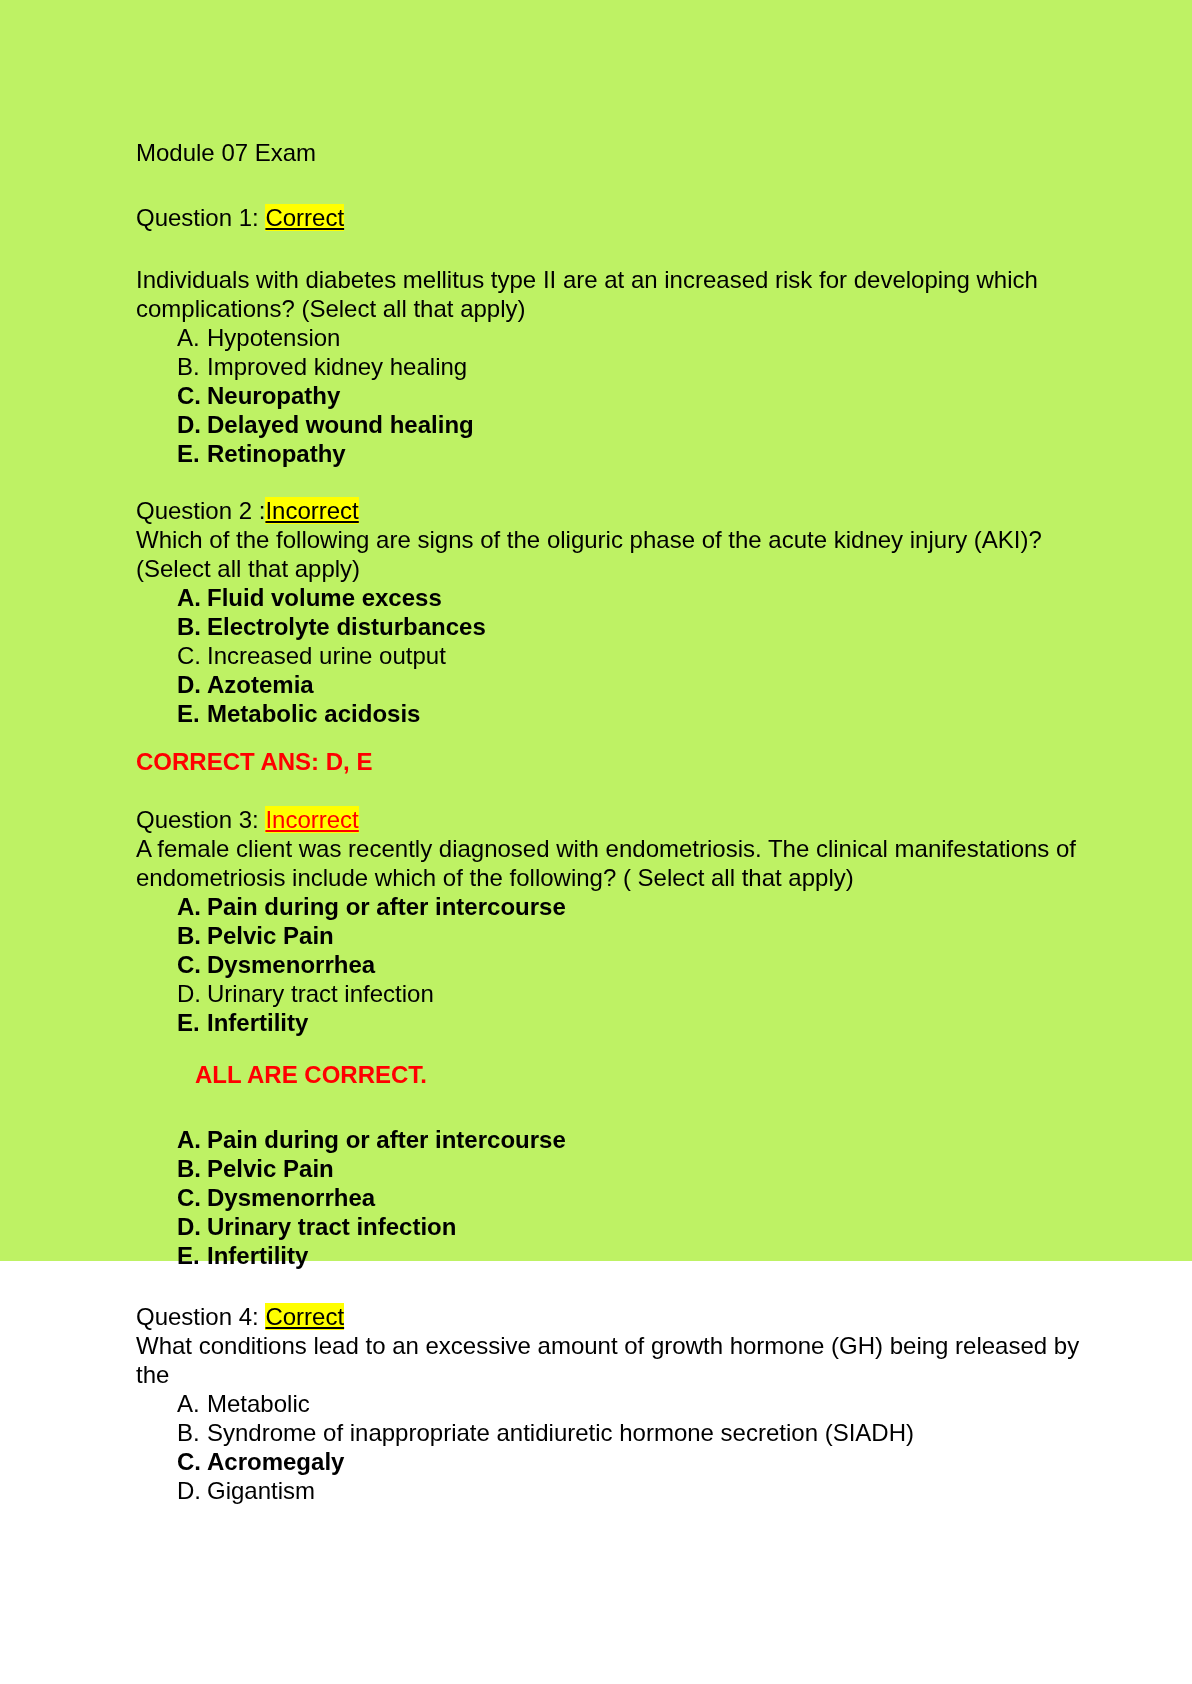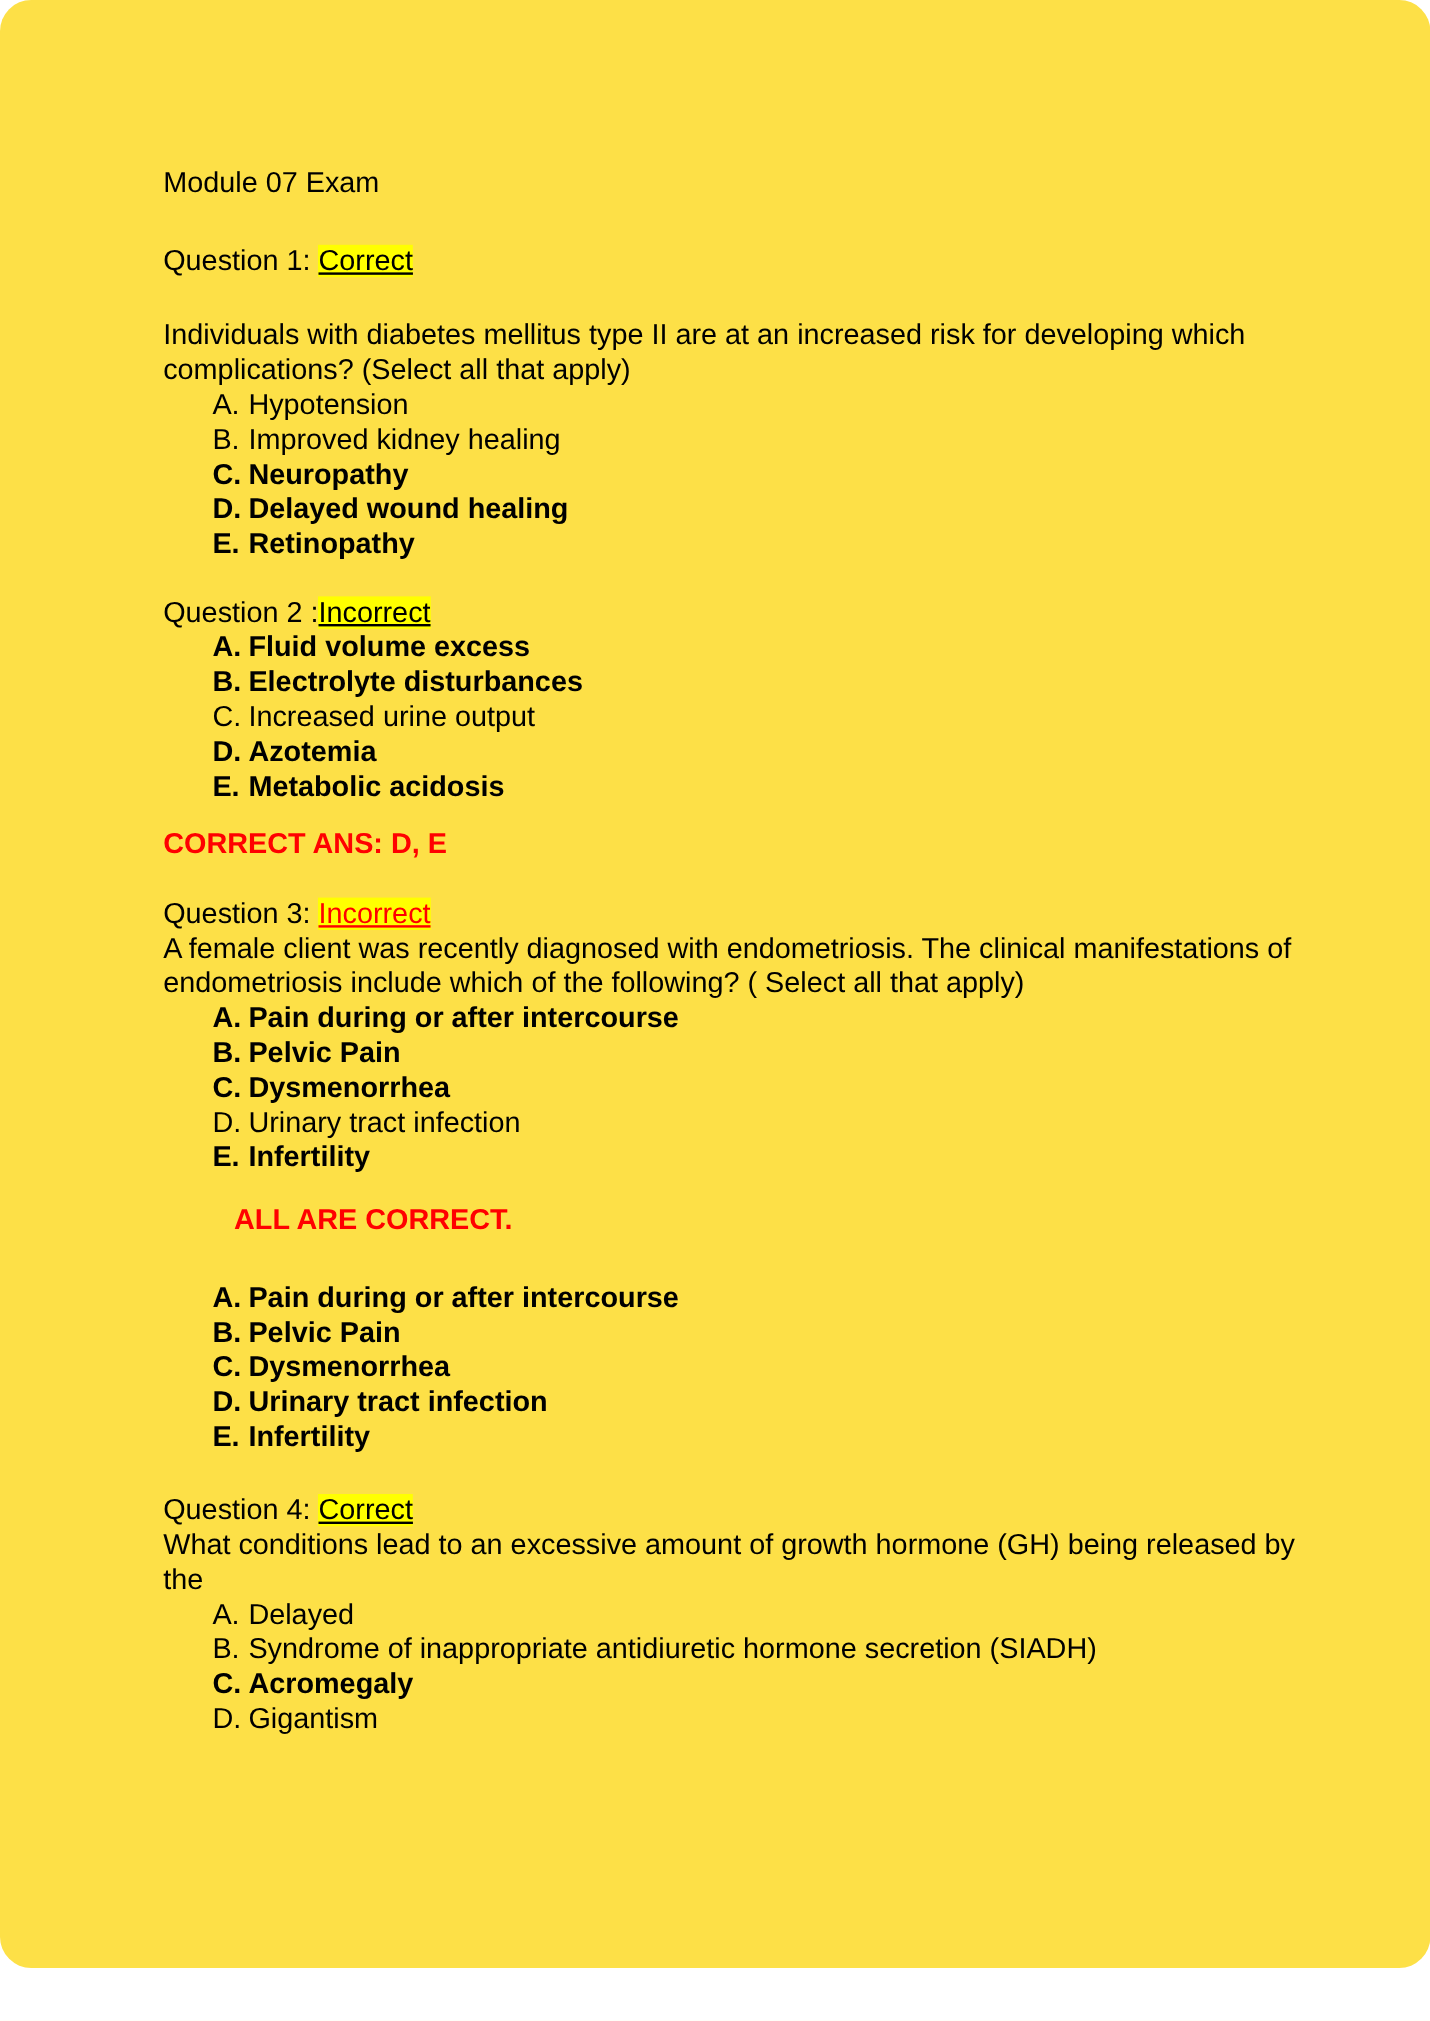--- a/index.html
+++ b/index.html
@@ -5,24 +5,23 @@
   * { margin: 0; padding: 0; box-sizing: border-box; }
   html, body { background: #ffffff; }
   body {
     width: 1192px; height: 1684px;
     font-family: "Liberation Sans", sans-serif;
     font-size: 24px; line-height: 29px;
     color: #000000;
     overflow: hidden;
   }
   .page {
-    width: 1192px; height: 1640px;
-    background: #fde047;
+    width: 1192px; height: 1261px;
+    background: #bef264;
     padding: 138px 90px 0 136px;
-    border-radius: 26px;
   }
   .hl { background: #ffff00; text-decoration: underline; }
   .hl.red-text { color: #ff0000; }
   .red-bold { color: #ff0000; font-weight: bold; }
   .opt { display: flex; margin-left: 41px; }
   .opt .letter { width: 30px; flex: 0 0 30px; }
   .opt.bold { font-weight: bold; }
   .gap-title { margin-top: 36px; }
   .gap-stem-q1 { margin-top: 33px; }
   .gap-q2 { margin-top: 28px; }
@@ -65,20 +64,24 @@
         </div>
       <div class="opt bold">
           <span class="letter">E.</span>
           <span>Retinopathy</span>
         </div>
     </div>
   </div>
 
   <div>
     <div class="gap-q2"><span>Question 2 :</span><span class="hl">Incorrect</span></div>
+    <div>
+      <div>Which of the following are signs of the oliguric phase of the acute kidney injury (AKI)?</div>
+      <div>(Select all that apply)</div>
+    </div>
     <div>
       <div class="opt bold">
           <span class="letter">A.</span>
           <span>Fluid volume excess</span>
         </div>
       <div class="opt bold">
           <span class="letter">B.</span>
           <span>Electrolyte disturbances</span>
         </div>
       <div class="opt">
@@ -151,21 +154,21 @@
   </div>
 
   <div>
     <div class="gap-q4"><span>Question 4: </span><span class="hl">Correct</span></div>
     <div>
       <div>What conditions lead to an excessive amount of growth hormone (GH) being released by the</div>
     </div>
     <div>
       <div class="opt">
           <span class="letter">A.</span>
-          <span>Delayed</span>
+          <span>Metabolic</span>
         </div>
       <div class="opt">
           <span class="letter">B.</span>
           <span>Syndrome of inappropriate antidiuretic hormone secretion (SIADH)</span>
         </div>
       <div class="opt bold">
           <span class="letter">C.</span>
           <span>Acromegaly</span>
         </div>
       <div class="opt">

